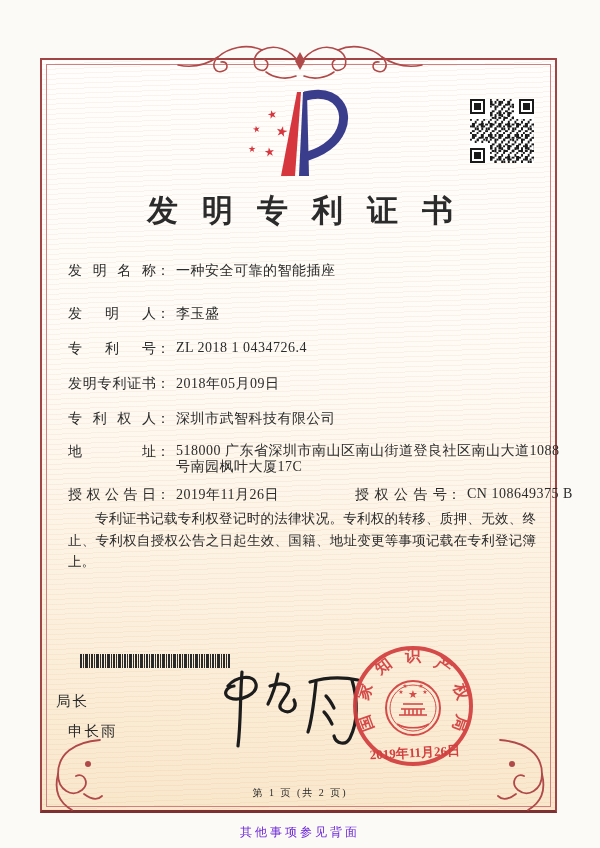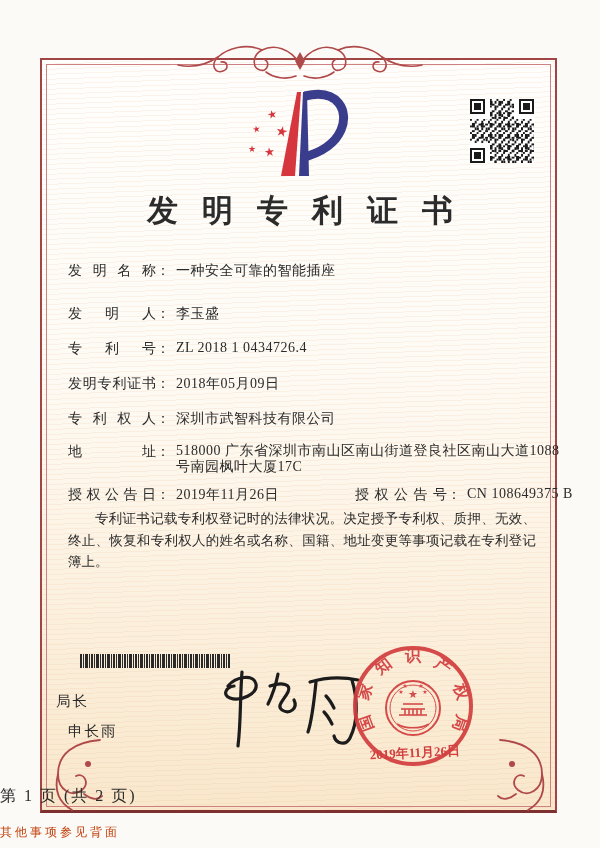--- a/index.html
+++ b/index.html
@@ -22,22 +22,22 @@
   .fvalue{display:inline-block;vertical-align:top;letter-spacing:0.5px;}
   .addrval{white-space:normal;width:392px;line-height:16px;}
   .row2label{display:inline-block;width:92px;text-align:justify;text-align-last:justify;
              vertical-align:top;margin-left:19px;}
   .para{position:absolute;left:68px;width:468px;top:508px;font-size:13.5px;line-height:21.5px;
         text-align:justify;}
   .para p{margin:0;text-indent:2em;}
   .officer{left:56px;font-size:14.5px;letter-spacing:2px;}
   .sealdate{left:345px;top:744px;width:140px;text-align:center;color:#d23f3f;font-weight:700;
             font-size:13px;transform:rotate(-3deg);}
-  .pagenum{left:0;right:0;top:786px;text-align:left;font-size:16px;letter-spacing:2px;}
-  .backnote{left:0;right:0;top:824px;font-size:12px;letter-spacing:3px;color:#c2410c;}
+  .pagenum{left:0;right:0;top:786px;text-align:center;font-size:10px;letter-spacing:2px;}
+  .backnote{left:0;right:0;top:824px;text-align:center;font-size:12px;letter-spacing:3px;color:#6d28d9;}
   svg{display:block;}
 </style>
 </head>
 <body>
 
 <div class="page">
 
   <div class="paper"></div>
   <div class="frame-outer"></div>
   <div class="frame-inner"></div>
@@ -144,21 +144,21 @@
     <span class="flabel">专利权人</span><span class="colon">：</span><span class="fvalue">深圳市武智科技有限公司</span>
   </div>
   <div class="row" style="top:443px;">
     <span class="flabel">地址</span><span class="colon">：</span><span class="fvalue addrval">518000 广东省深圳市南山区南山街道登良社区南山大道1088号南园枫叶大厦17C</span>
   </div>
   <div class="row" style="top:486px;">
     <span class="flabel">授权公告日</span><span class="colon">：</span><span class="fvalue" style="width:160px;">2019年11月26日</span><span class="row2label">授权公告号</span><span class="colon">：</span><span class="fvalue">CN 108649375 B</span>
   </div>
 
   <div class="para">
-    <p>专利证书记载专利权登记时的法律状况。决定授予专利权、质押、无效、终止、恢复和专利权人的姓名或名称、国籍、地址变更等事项记载在专利登记簿上。</p>
+    <p>专利证书记载专利权登记时的法律状况。专利权的转移、质押、无效、终止、专利权自授权公告之日起生效、国籍、地址变更等事项记载在专利登记簿上。</p>
   </div>
 
   <svg class="abs" style="left:80px;top:654px;" width="150" height="14" viewBox="0 0 150 14" shape-rendering="crispEdges">
     <defs>
       <pattern id="bcp" width="11" height="14" patternUnits="userSpaceOnUse">
         <rect x="0" width="2" height="14" fill="#2a2a2a"></rect>
         <rect x="3" width="1" height="14" fill="#2a2a2a"></rect>
         <rect x="5" width="3" height="14" fill="#2a2a2a"></rect>
         <rect x="9" width="1" height="14" fill="#2a2a2a"></rect>
       </pattern>

